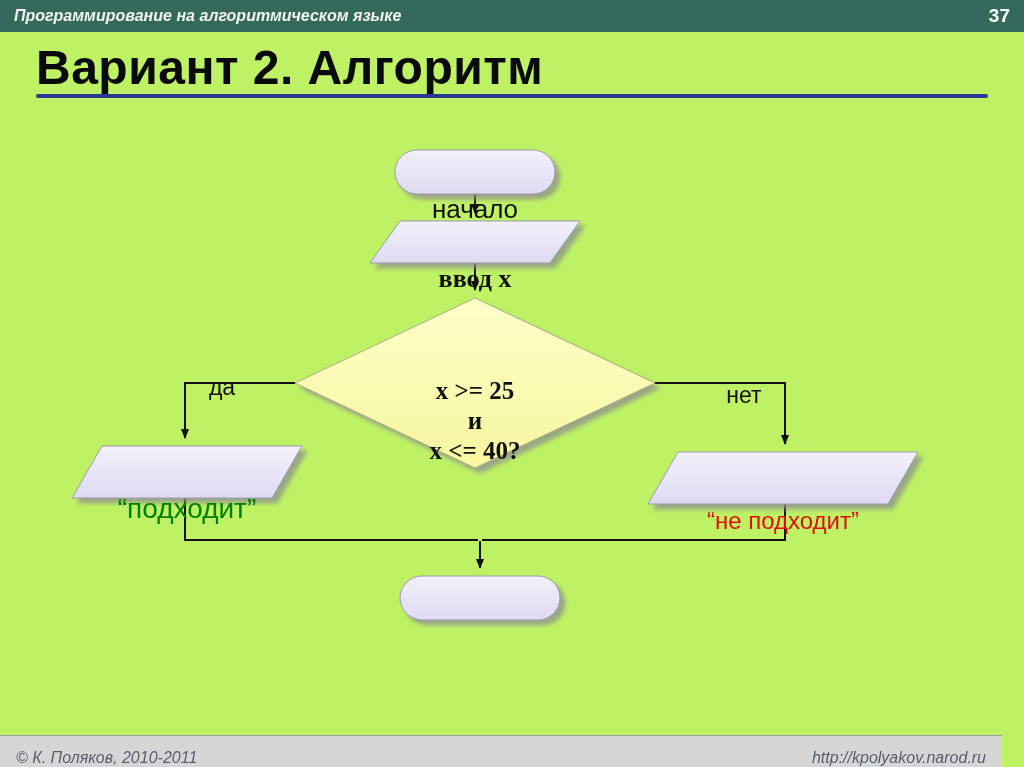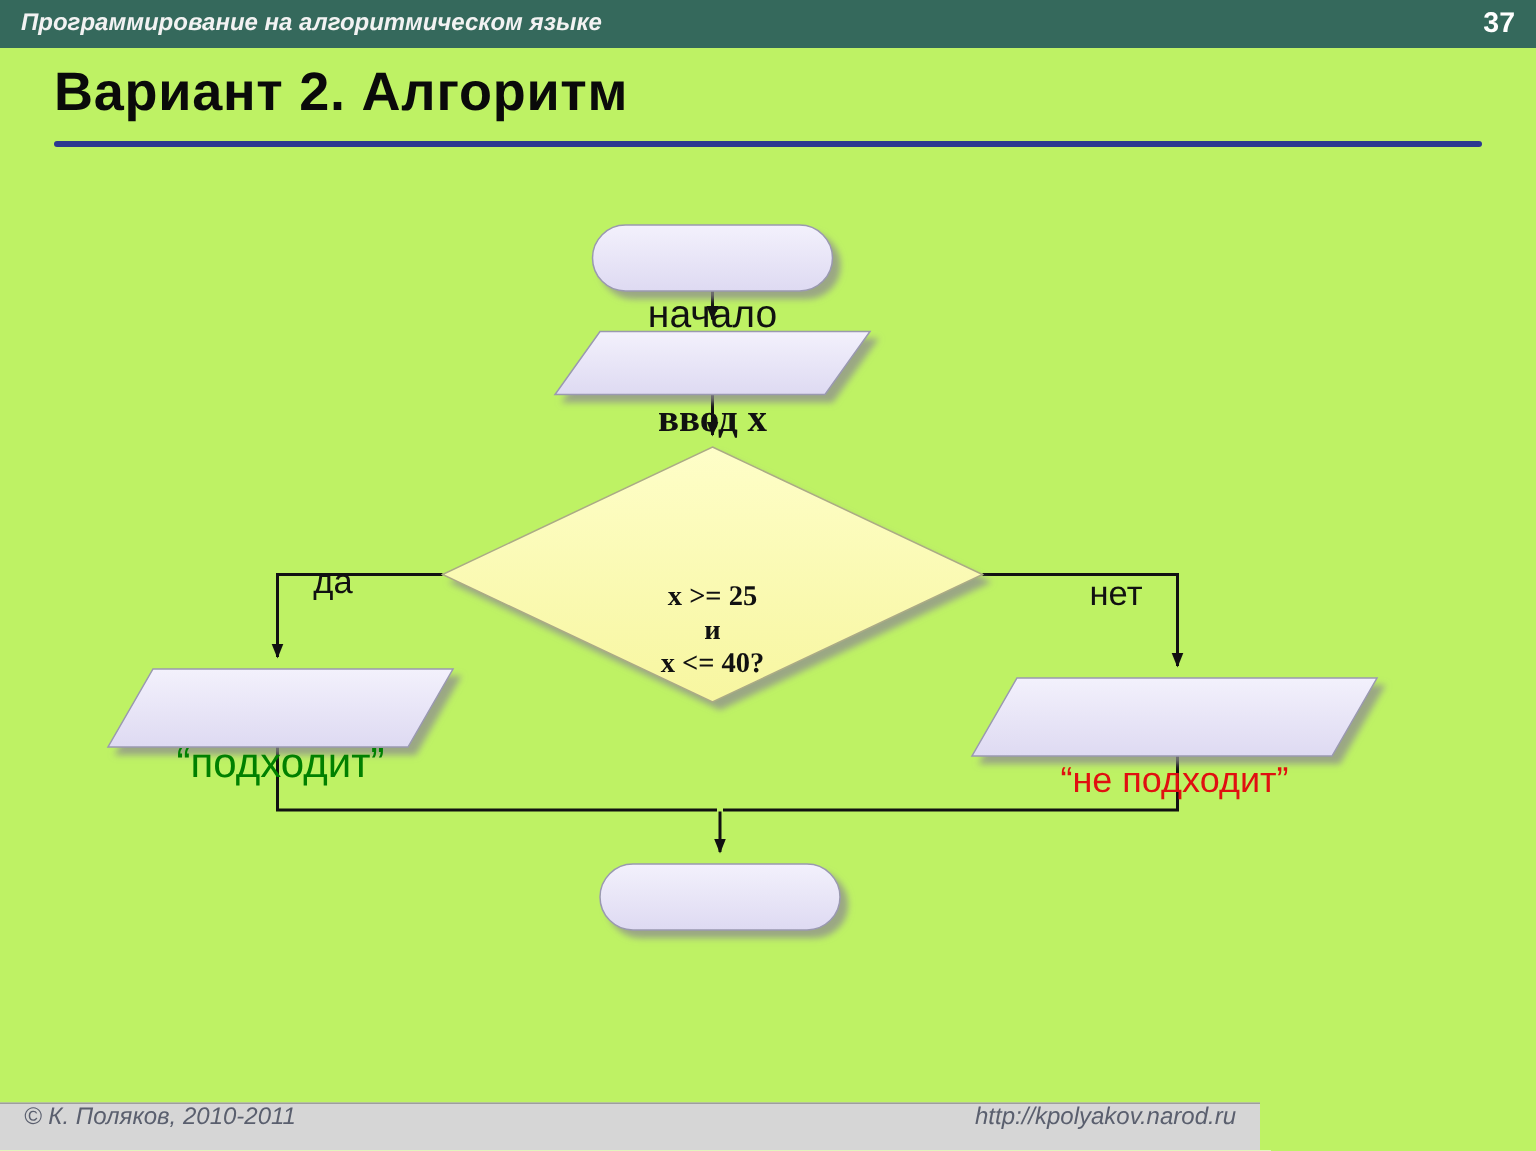--- a/index.html
+++ b/index.html
@@ -15,55 +15,55 @@
     justify-content:space-between; box-sizing:border-box; padding:0 14px;
   }
   .header-title {
     color:#F2F2F2; font-style:italic; font-weight:bold; font-size:16px;
   }
   .page-number { color:#ffffff; font-weight:bold; font-size:19px; }
 
   
   .slide-title {
     position:absolute; top:40px; left:36px; margin:0;
-    font-size:36px; font-weight:bold; color:#0a0a0a; letter-spacing:0.5px;
+    font-size:48px; font-weight:bold; color:#0a0a0a; letter-spacing:0.5px;
   }
   .title-underline {
     position:absolute; top:94px; left:36px; width:952px; height:4px;
     background:#2B3990; border-radius:2px;
   }
 
   
   .lbl {
     position:absolute; display:flex; align-items:center; justify-content:center;
     color:#111; text-align:center; pointer-events:none;margin-top:37px;
   }
   .lbl-start  { left:395px; top:150px; width:160px; height:44px; font-size:26px; }
   .lbl-input  { left:390px; top:221px; width:170px; height:42px;
                 font-family:"Liberation Serif", serif; font-weight:bold; font-size:26px; }
   .lbl-decision {
     left:365px; top:336px; width:220px; height:96px;
     flex-direction:column; font-family:"Liberation Serif", serif;
-    font-weight:bold; font-size:19px; line-height:1.2;
+    font-weight:bold; font-size:25px; line-height:1.2;
   }
   .lbl-yes    { left:192px; top:336px; width:60px;  height:28px; font-size:23px; }
   .lbl-no     { left:714px; top:344px; width:60px;  height:28px; font-size:23px; }
   .lbl-yes-result { left:92px;  top:446px; width:190px; height:52px;
                     font-size:28px; color:#008000; }
   .lbl-no-result  { left:673px; top:452px; width:220px; height:64px;
                     font-size:24px; color:#E01010; }
   .lbl-end    { left:400px; top:576px; width:160px; height:44px; font-size:26px; }
 
   .flow-svg { position:absolute; top:0; left:0; }
 
   
   .footer {
-    position:absolute; bottom:0; left:0; width:840px; height:32px;
+    position:absolute; bottom:0; left:0; width:1002px; height:32px;
     background:#D6D6D6; border-top:1px solid #9e9e9e; box-sizing:border-box;
-    display:flex; align-items:flex-start; justify-content:space-between;
+    display:flex; align-items:flex-end; justify-content:space-between;
     padding:0 16px; font-style:italic; font-size:16px; color:#5a5f6e;
   }
 </style>
 </head>
 <body>
 
 <div class="slide">
 
   <div class="header">
     <span class="header-title">Программирование на алгоритмическом языке</span>

